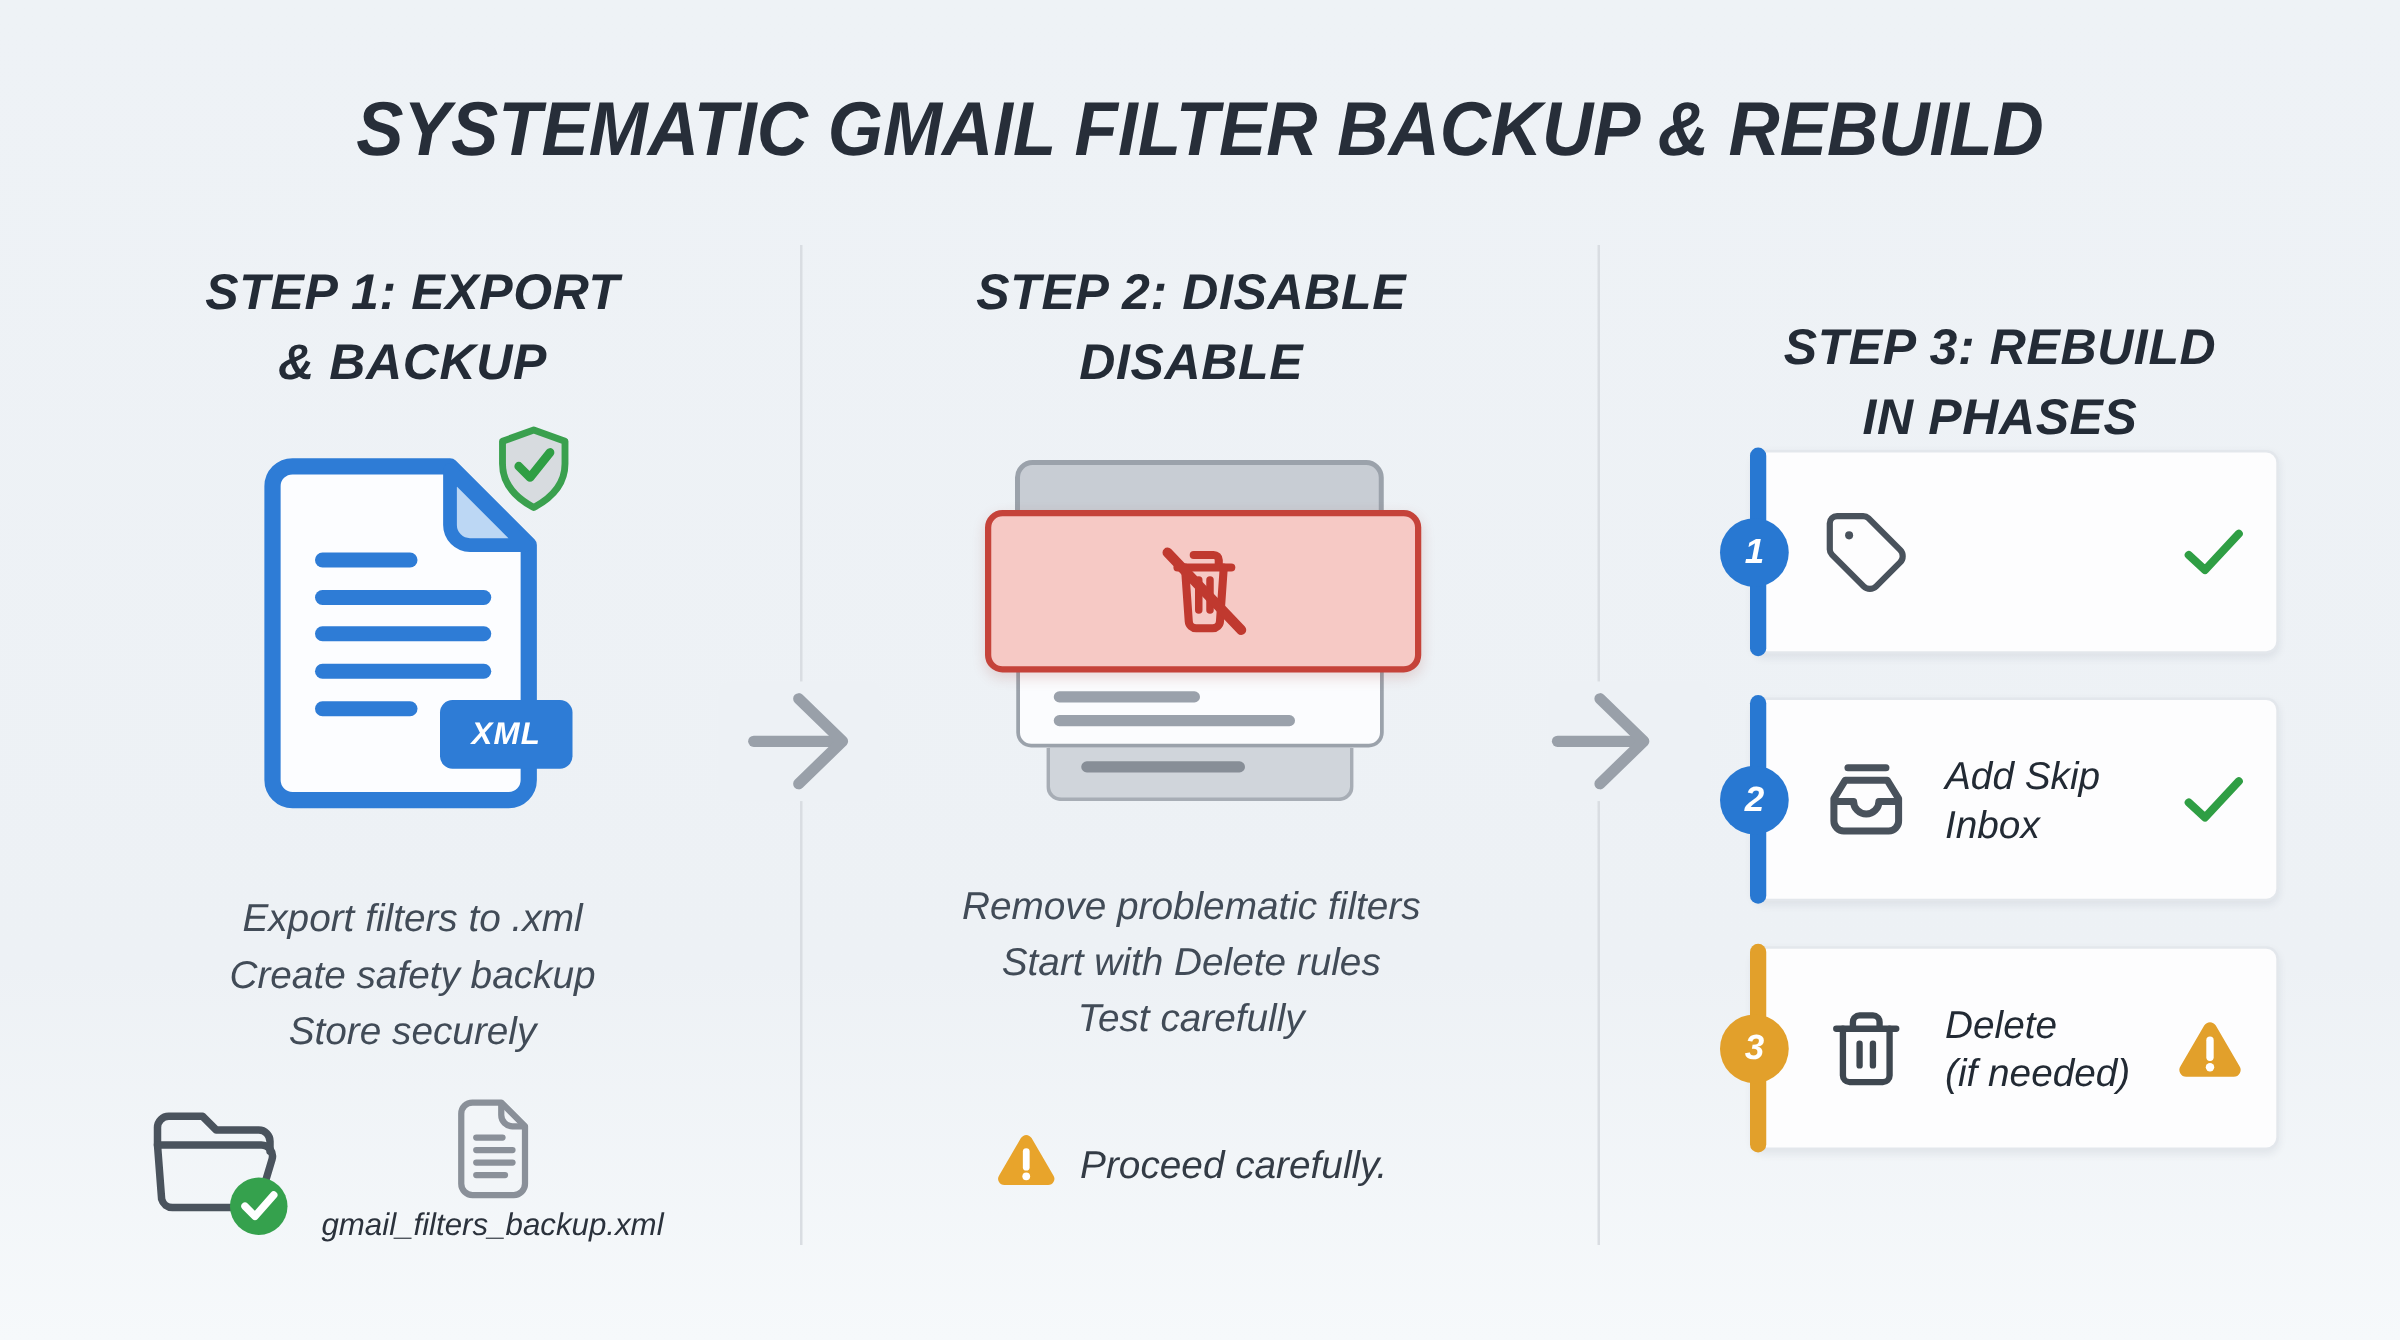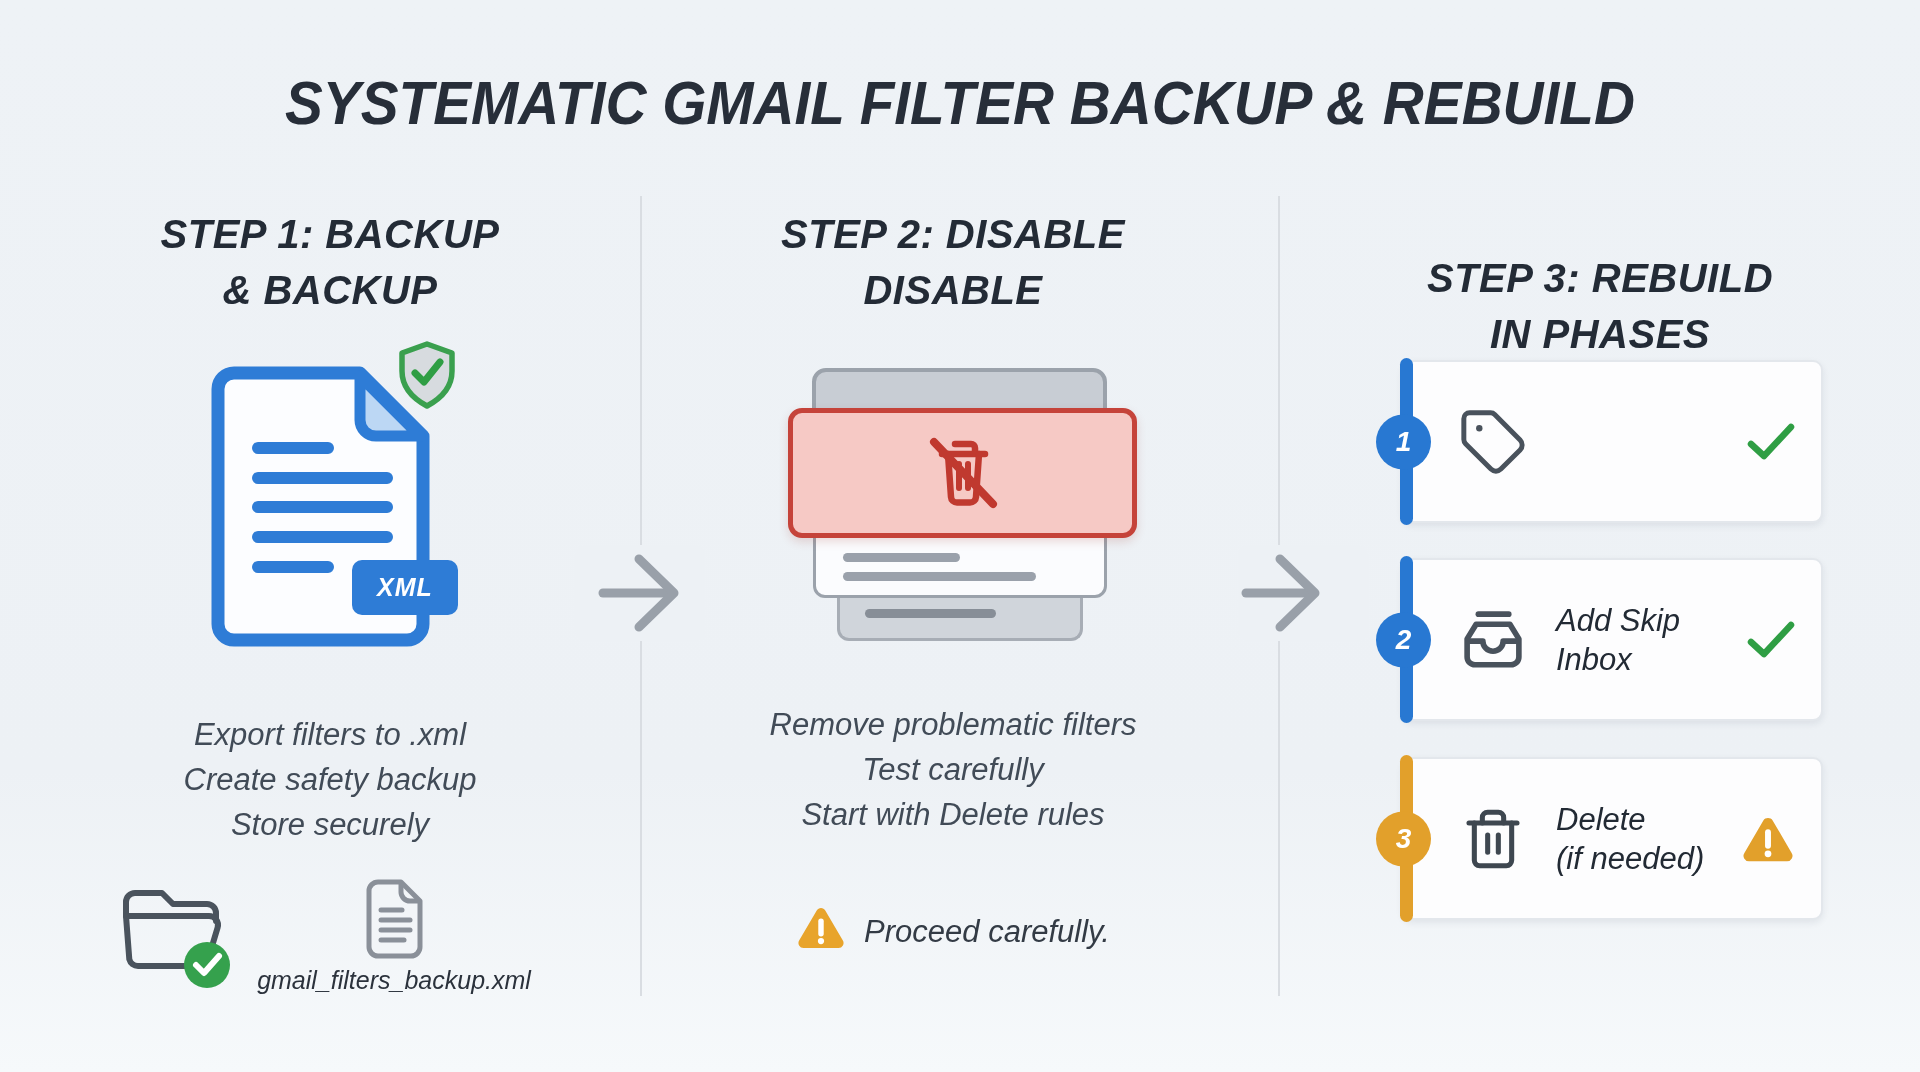--- a/index.html
+++ b/index.html
@@ -91,21 +91,21 @@
 <body>
 
 <div class="canvas">
 
   <div class="title">SYSTEMATIC GMAIL FILTER BACKUP &amp; REBUILD</div>
 
   <div class="divider" style="left:640px;"></div>
   <div class="divider" style="left:1278px;"></div>
 
   <div class="col-heading" style="left:80px;">
-    <div>STEP 1: BACKUP</div>
+    <div>STEP 1: EXPORT</div>
     <div>&amp; BACKUP</div>
   </div>
 
   <div class="illus" style="left:170px;top:340px;width:300px;height:310px;">
     <svg width="300" height="310" viewBox="0 0 300 310">
 
       <path d="M64 33 H190 L253 96 V284 a16 16 0 0 1 -16 16 H64 a16 16 0 0 1 -16 -16 V49 a16 16 0 0 1 16 -16 Z" fill="#fcfdff" stroke="#2e7cd6" stroke-width="13" stroke-linejoin="round"></path>
 
       <path d="M190 36 L250 96 H206 a16 16 0 0 1 -16 -16 Z" fill="#bcd7f4" stroke="#2e7cd6" stroke-width="11" stroke-linejoin="round"></path>
 
@@ -174,22 +174,22 @@
         <path d="M27 23 l3 43 a6 6 0 0 0 6 5.6 h13 a6 6 0 0 0 6 -5.6 l3 -43" fill="none" stroke="#c0392f" stroke-width="6.5" stroke-linecap="round" stroke-linejoin="round"></path>
         <line x1="38" y1="33" x2="38" y2="57" stroke="#c0392f" stroke-width="6" stroke-linecap="round"></line>
         <line x1="47" y1="33" x2="47" y2="57" stroke="#c0392f" stroke-width="6" stroke-linecap="round"></line>
         <line x1="13" y1="11" x2="72" y2="73" stroke="#c0392f" stroke-width="8" stroke-linecap="round"></line>
       </svg>
     </div>
   </div>
 
   <div class="bullets" style="left:703px;">
     <div>Remove problematic filters</div>
+    <div>Start with Delete rules</div>
     <div>Test carefully</div>
-    <div>Start with Delete rules</div>
   </div>
 
   <div class="warn-row" style="left:703px;">
     <svg width="50" height="45" viewBox="0 0 64 58">
       <path d="M26.5 7 a6.5 6.5 0 0 1 11 0 L60 45.5 a6.5 6.5 0 0 1 -5.5 10 H9.5 A6.5 6.5 0 0 1 4 45.5 Z" fill="#e8a42b"></path>
       <line x1="32" y1="21" x2="32" y2="37" stroke="#ffffff" stroke-width="7" stroke-linecap="round"></line>
       <circle cx="32" cy="46.5" r="4" fill="#ffffff"></circle>
     </svg>
     <span>Proceed carefully.</span>
   </div>

